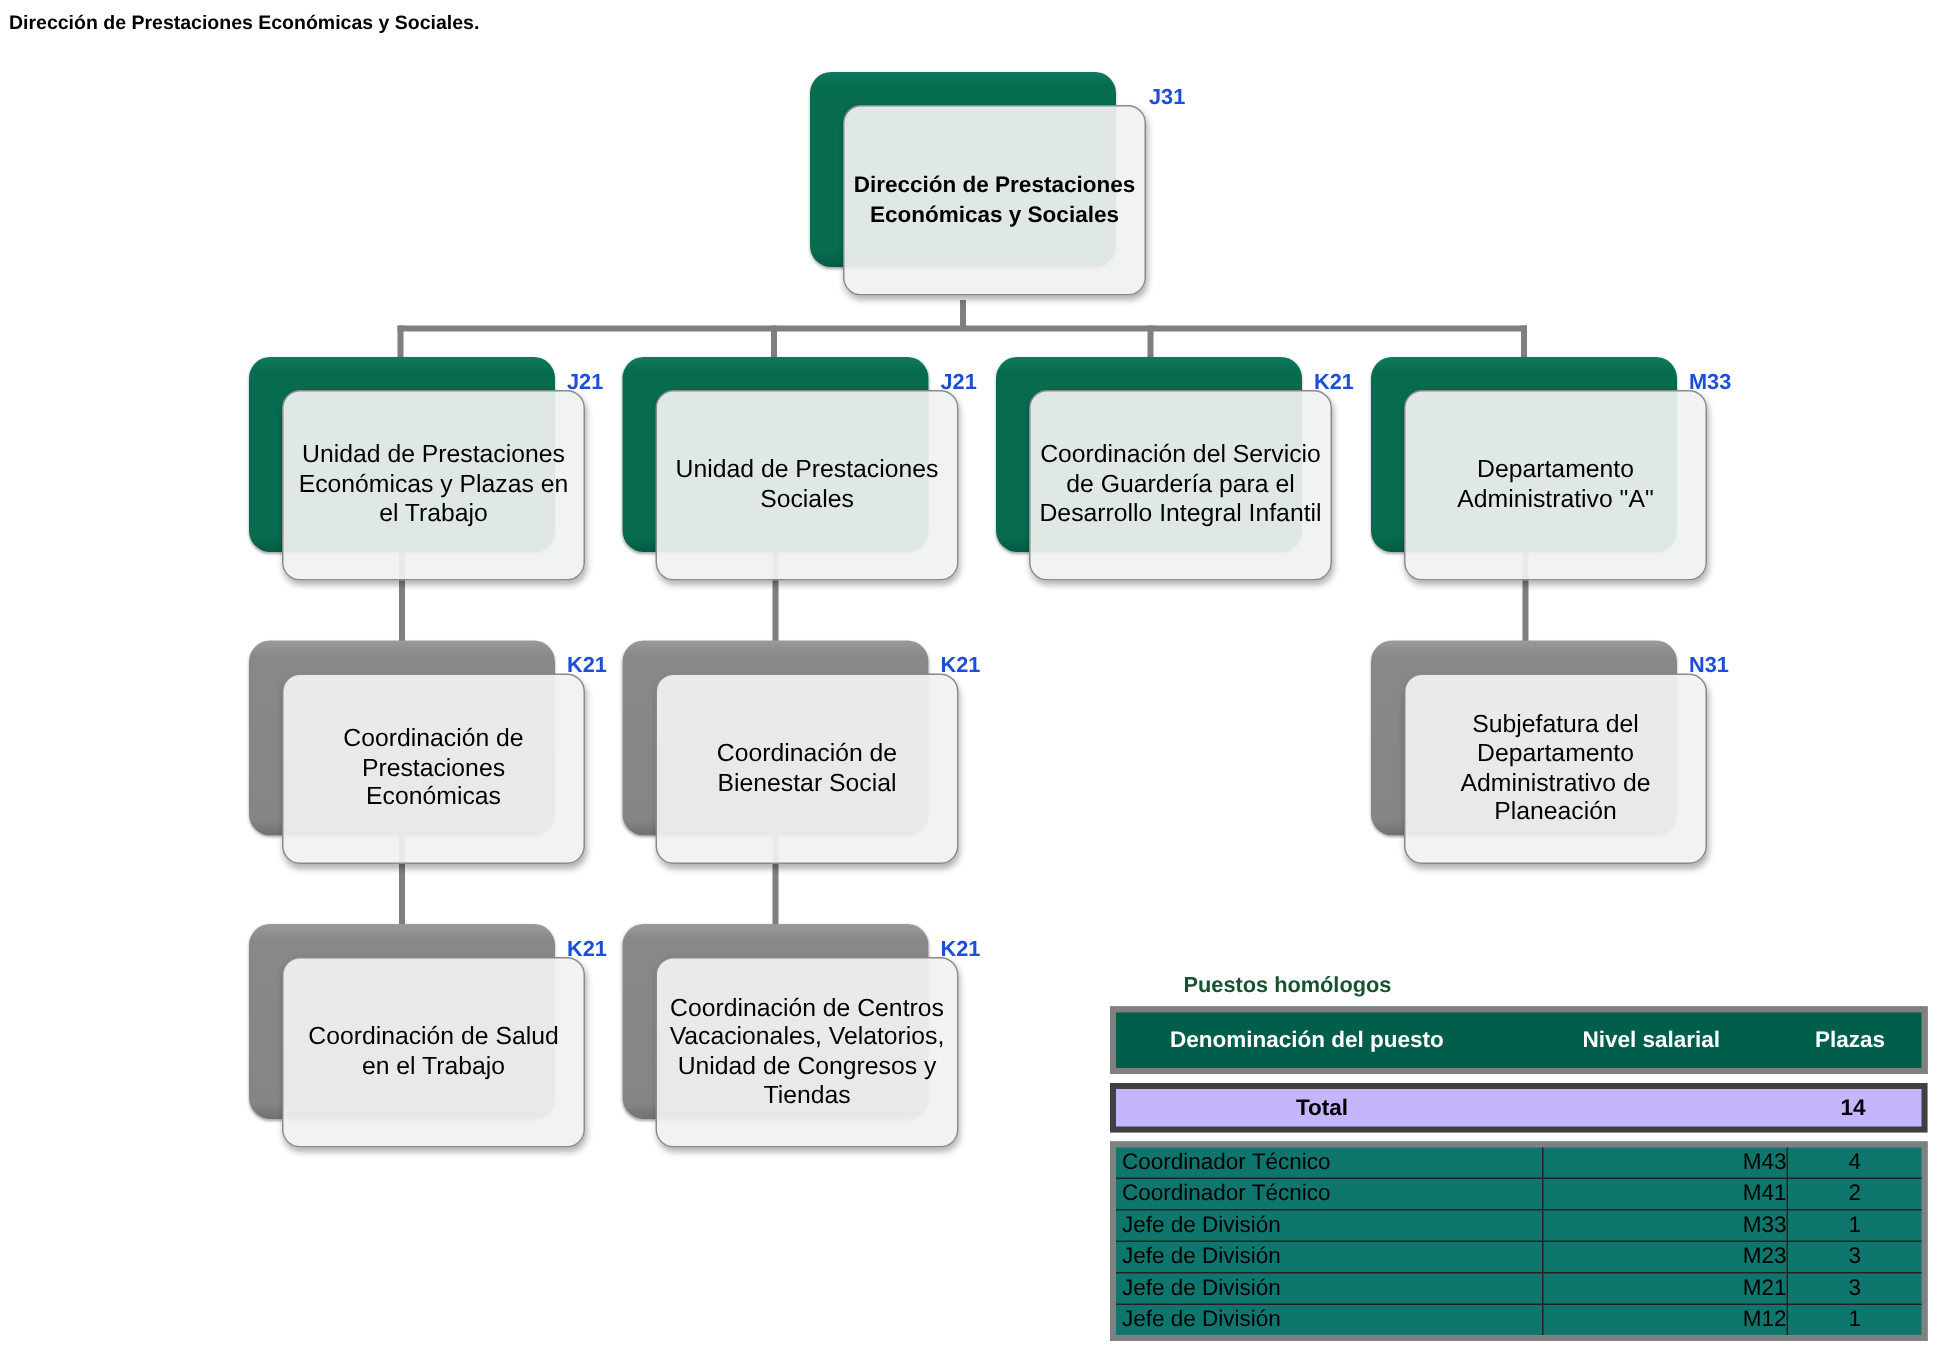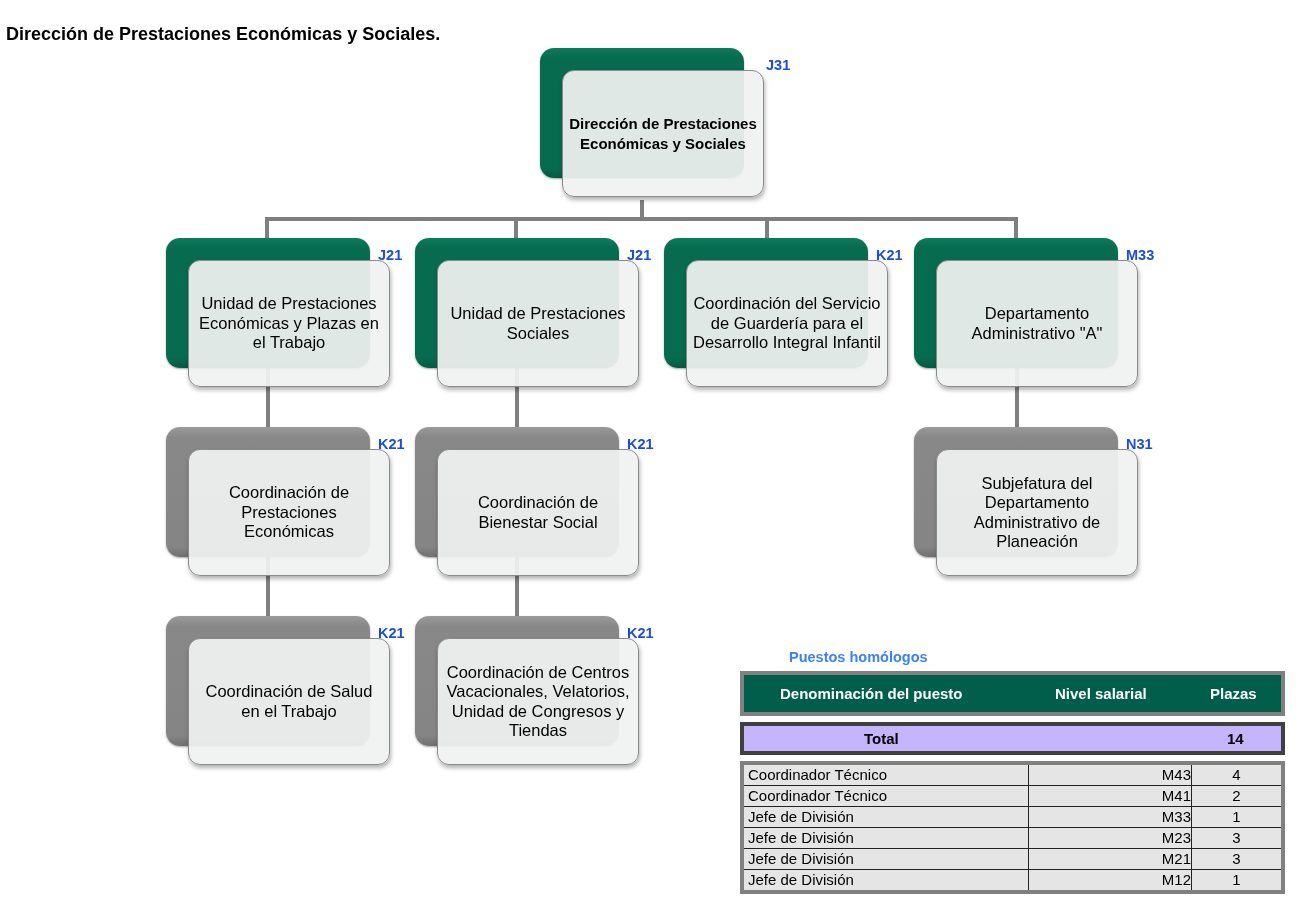--- a/index.html
+++ b/index.html
@@ -1,46 +1,46 @@
 <!DOCTYPE html>
 <html><head>
 <meta charset="utf-8">
 <style>
   html, body { margin: 0; padding: 0; background: #ffffff; }
   body { width: 1304px; height: 898px; position: relative; overflow: hidden;
          font-family: "Liberation Sans", sans-serif; color: #000; }
-  .page-title { position: absolute; left: 6px; top: 24px; font-size: 18px; font-weight: bold; }
+  .page-title { position: absolute; left: 6px; top: 7px; font-size: 13px; font-weight: bold; }
 
   .connector { position: absolute; background: #7f7f7f; }
 
   .node { position: absolute; width: 226px; height: 153px; }
   .node .back { position: absolute; left: 0; top: 0; width: 204px; height: 130px; border-radius: 14px; }
   .node.green .back { background: linear-gradient(#0e7a5c 0%, #066b4f 8%, #066b4f 92%, #055a43 100%);
                       box-shadow: 0 1px 2px rgba(0,0,0,0.35); }
   .node.grey .back { background: linear-gradient(#9a9a9a 0%, #888 8%, #858585 92%, #707070 100%);
                      box-shadow: 0 1px 2px rgba(0,0,0,0.35); }
   .node .front { position: absolute; left: 22px; top: 22px; width: 202px; height: 127px;
                  border-radius: 12px; border: 1.5px solid #8a8a8a; box-sizing: border-box;
                  background: rgba(240,242,241,0.93);
                  box-shadow: 1px 3px 4px rgba(0,0,0,0.3);
                  display: flex; align-items: center; justify-content: center; text-align: center;
                  font-size: 16.5px; line-height: 19.5px; padding: 0 6px; }
   .node.top .front { font-weight: bold; font-size: 15px; line-height: 20px; }
   .node .level { position: absolute; left: 212px; top: 9px; font-weight: bold; font-size: 14.5px; color: #1d4ed8; }
   .node.top .level { left: 226px; top: 9px; }
 
-  .table-title { position: absolute; left: 789px; top: 649px; font-weight: bold; font-size: 14.5px; color: #3b82f6; }
+  .table-title { position: absolute; left: 789px; top: 649px; font-weight: bold; font-size: 14.5px; color: #14532d; }
   .tbl-head { position: absolute; left: 740px; top: 671px; width: 545px; height: 45px; box-sizing: border-box;
               border: 4px solid #808080; background: #005e4a; color: #fff; font-weight: bold; font-size: 15px; }
   .tbl-head span, .tbl-total span { position: absolute; top: 0; line-height: 37px; }
   .tbl-total { position: absolute; left: 740px; top: 722px; width: 545px; height: 33px; box-sizing: border-box;
                border: 4px solid #404040; background: #c4b5fd; font-weight: bold; font-size: 15px; }
   .tbl-total span { line-height: 25px; }
   .tbl-body { position: absolute; left: 740px; top: 761px; width: 545px; box-sizing: border-box;
-              border: 4px solid #808080; background: #e5e5e5; }
+              border: 4px solid #808080; background: #0f766e; }
   .tbl-body table { border-collapse: collapse; width: 100%; font-size: 15px; }
   .tbl-body td { height: 20px; padding: 0; line-height: 20px; border-bottom: 1px solid #222; }
   .tbl-body tr:last-child td { border-bottom: none; }
   .tbl-body td.c1 { width: 280px; padding-left: 4px; border-right: 1px solid #222; }
   .tbl-body td.c2 { width: 162px; text-align: right; border-right: 1px solid #222; }
   .tbl-body td.c3 { text-align: center; }
 </style>
 </head>
 <body>
 

